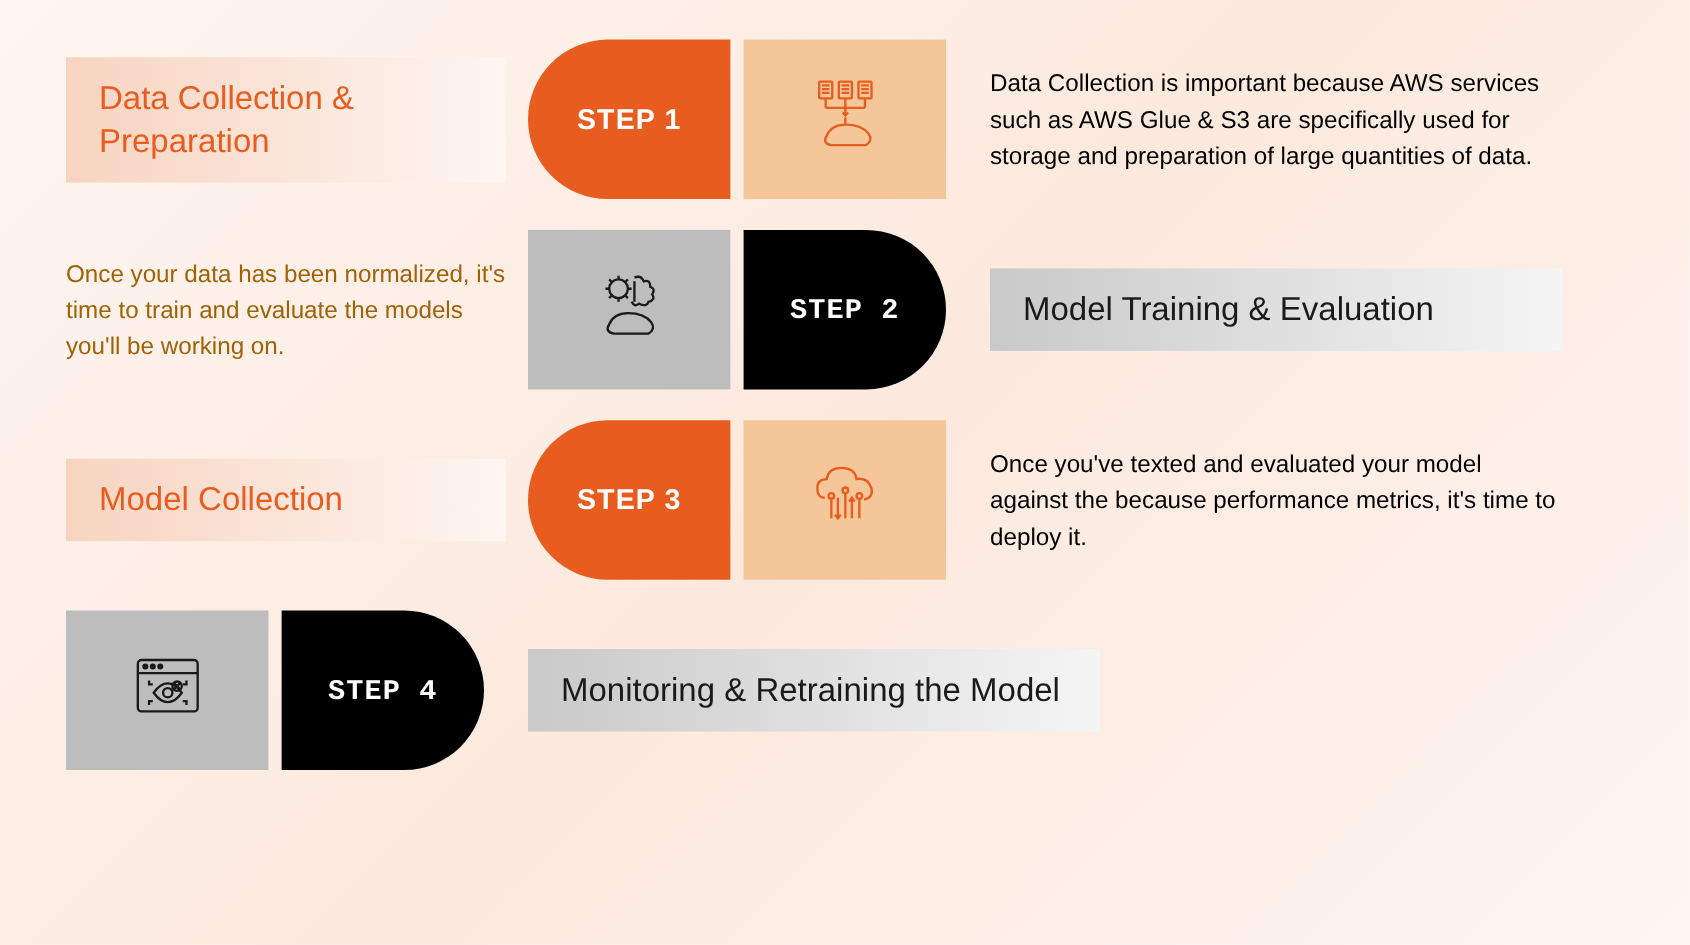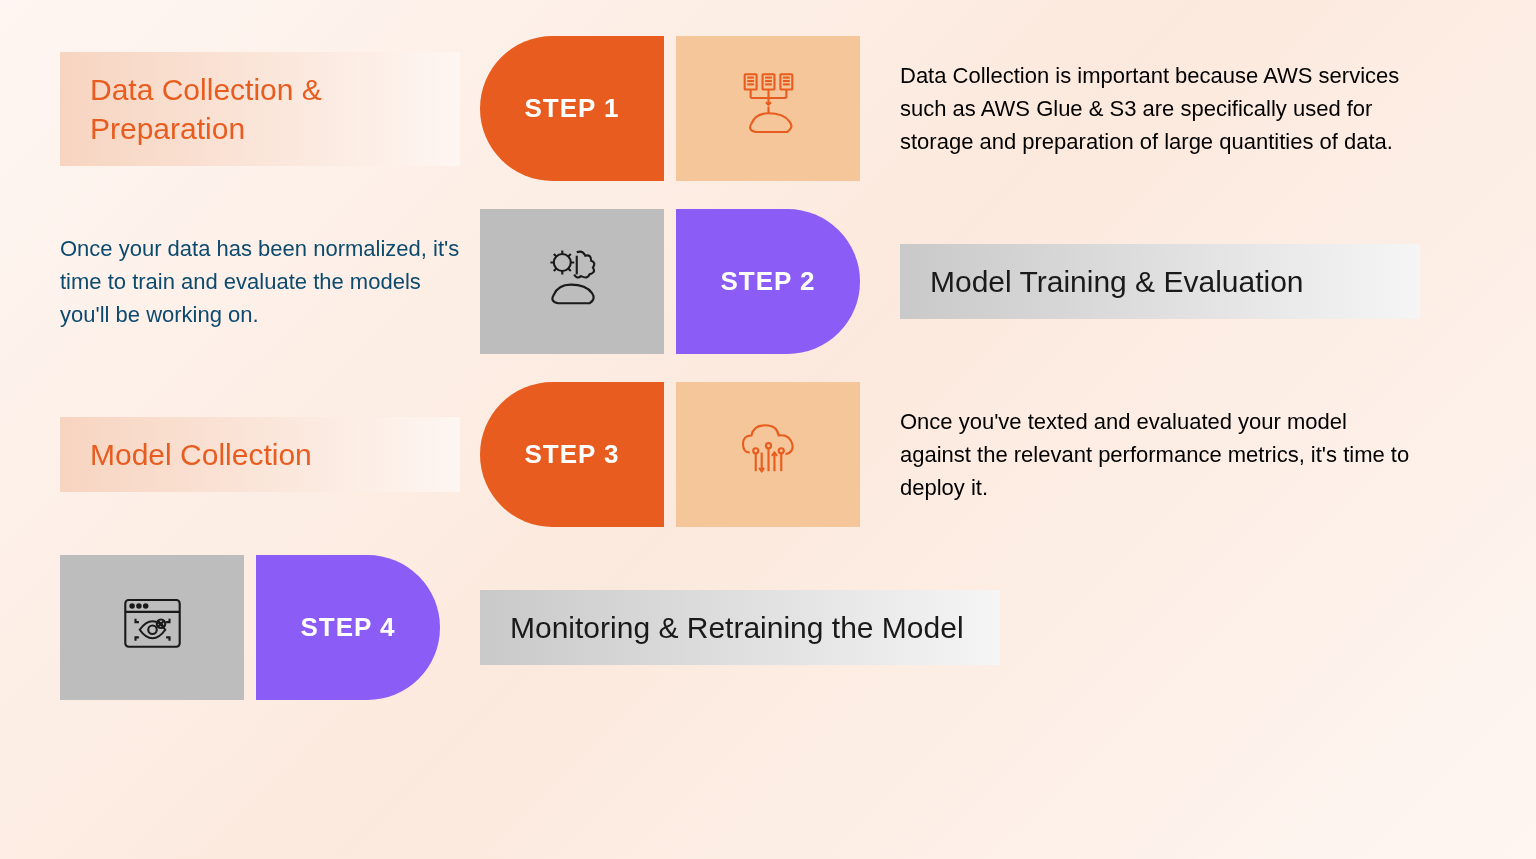--- a/index.html
+++ b/index.html
@@ -36,42 +36,42 @@
   color: #e85d1f;
   background: linear-gradient(to right, #f7d4c0, #fef6f2);
 }
 .title-black {
   color: #1a1a1a;
   background: linear-gradient(to right, #c9c9c9, #f5f5f5);
 }
 .desc {
   font-size: 22px;
   line-height: 1.5;
-  color: #0c4a6e;
+  color: #a16207;
 }
 .desc-orange { color: #000000; }
 .pill {
   display: flex;
   width: 380px;
   height: 145px;
   gap: 12px;
 }
 .pill-half {
   width: 190px;
   height: 145px;
   display: flex;
   align-items: center;
   justify-content: center;
 }
 .pill-left-round { border-radius: 75px 0 0 75px; }
 .pill-right-round { border-radius: 0 75px 75px 0; }
 .bg-orange { background: #e85d1f; }
 .bg-peach { background: #f5c699; }
 .bg-gray { background: #bdbdbd; }
-.bg-black { background: #8b5cf6; }
+.bg-black { background: #000000; font-family: Liberation Mono, monospace; }
 .step-label {
   color: #fff;
   font-size: 26px;
   font-weight: 700;
   letter-spacing: 1px;
 }
 .icon svg { width: 85px; height: 85px; }
 </style>
 </head>
 <body>
@@ -168,21 +168,21 @@
               <line x1="42" y1="50" x2="42" y2="72"></line>
                 <line x1="57" y1="50" x2="57" y2="72"></line>
               <polyline points="39,68 42,72 45,68"></polyline>
               <polyline points="54,54 57,50 60,54"></polyline>
             </svg>
           </span>
         </div>
       </div>
     </div>
     <div class="right-col">
-      <p class="desc desc-orange">Once you've texted and evaluated your model against the relevant performance metrics, it's time to deploy it.</p>
+      <p class="desc desc-orange">Once you've texted and evaluated your model against the because performance metrics, it's time to deploy it.</p>
     </div>
   </div>
 
   <div class="row">
     <div class="center-col">
       <div class="pill">
         <div class="pill-half bg-gray">
           <span class="icon">
             <svg viewBox="0 0 100 100" fill="none" stroke="#1a1a1a" stroke-width="2.5">
               <rect x="18" y="20" width="64" height="55" rx="4"></rect>

